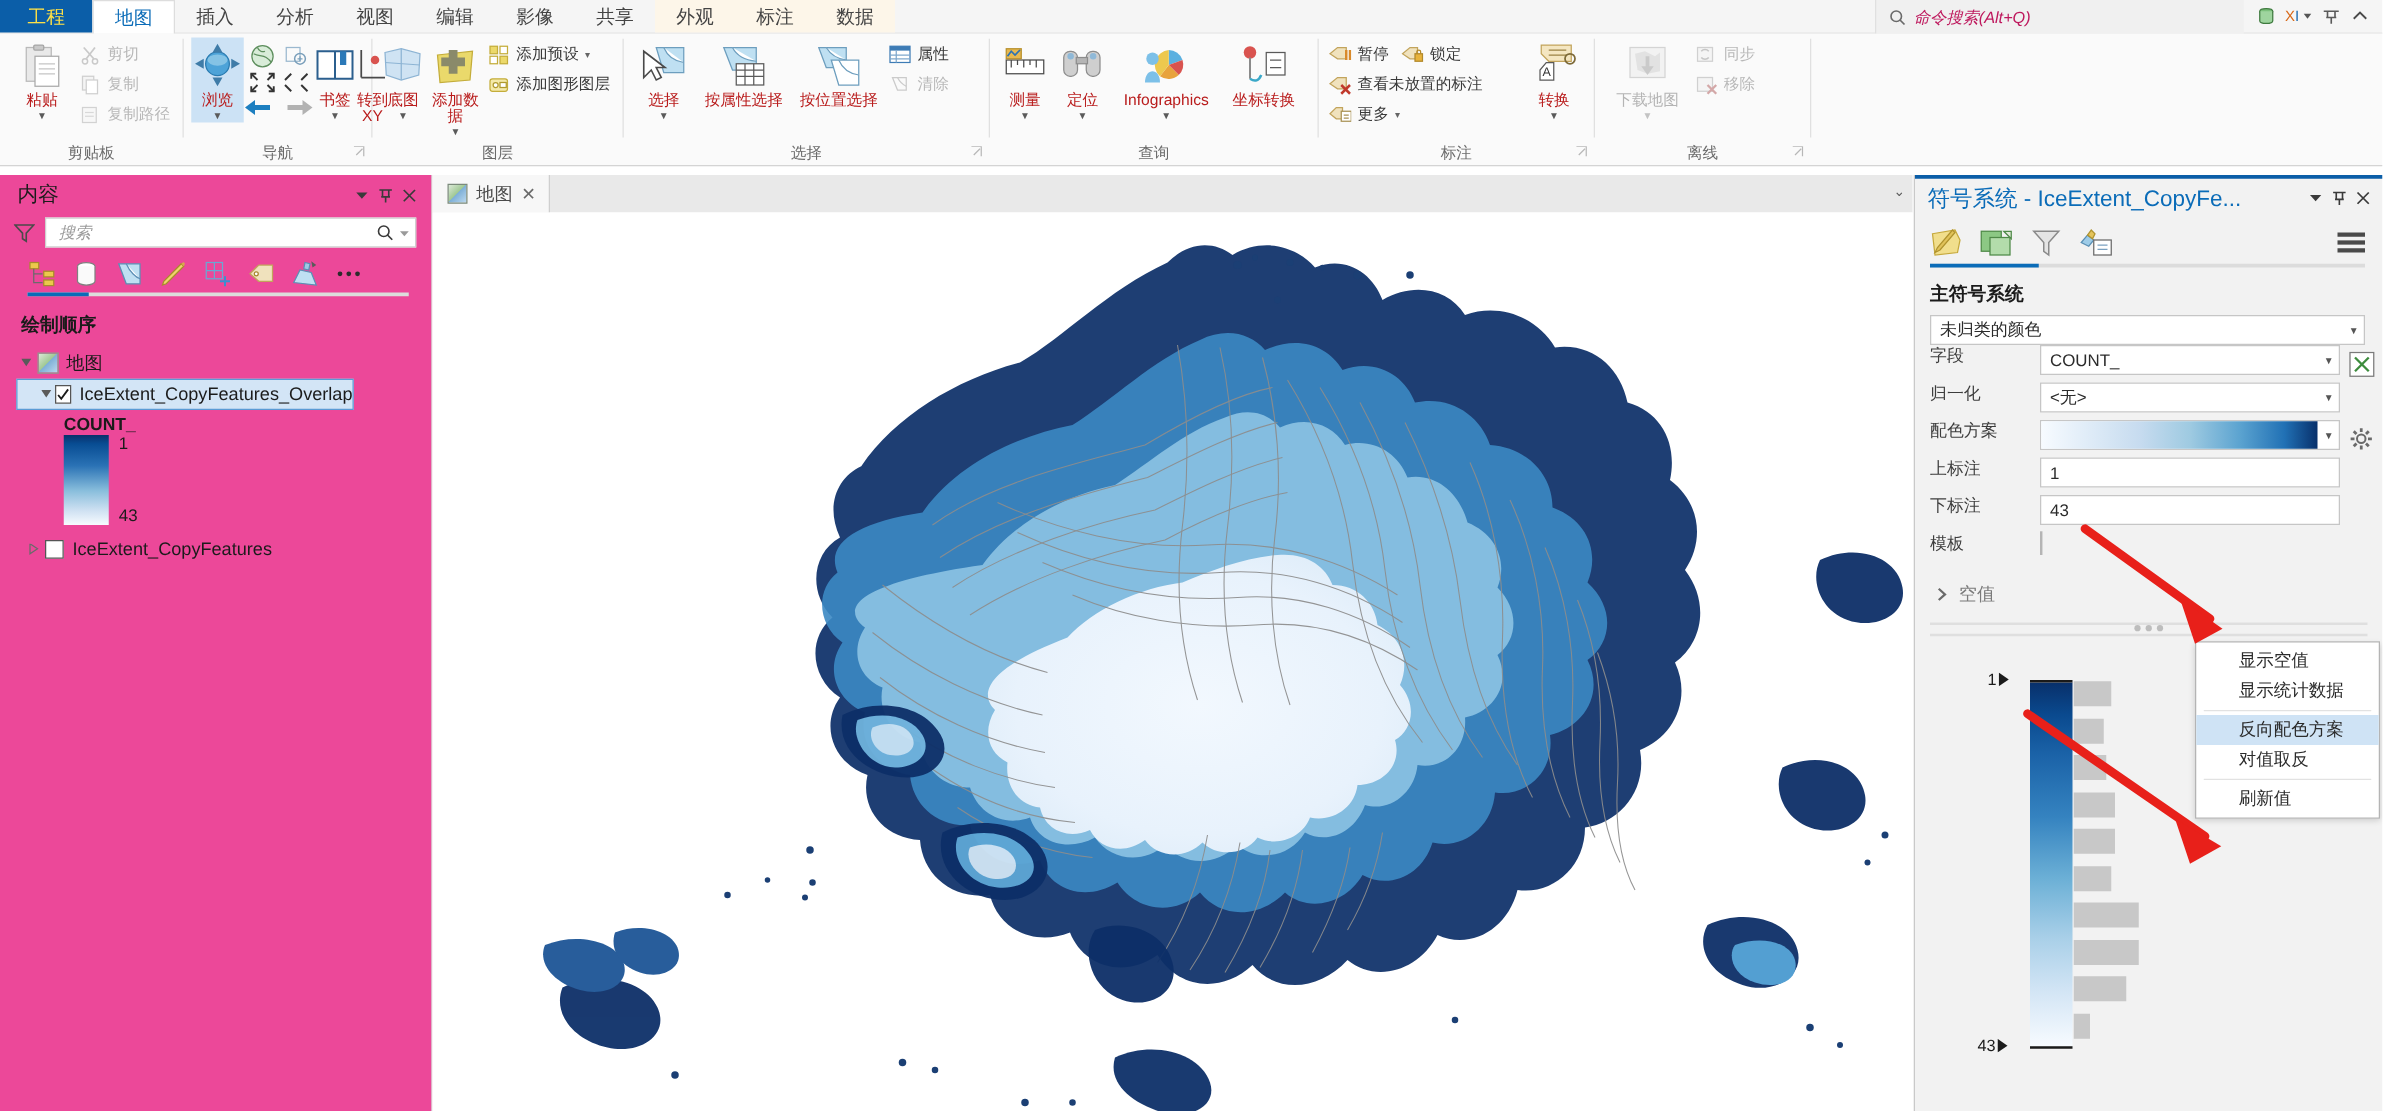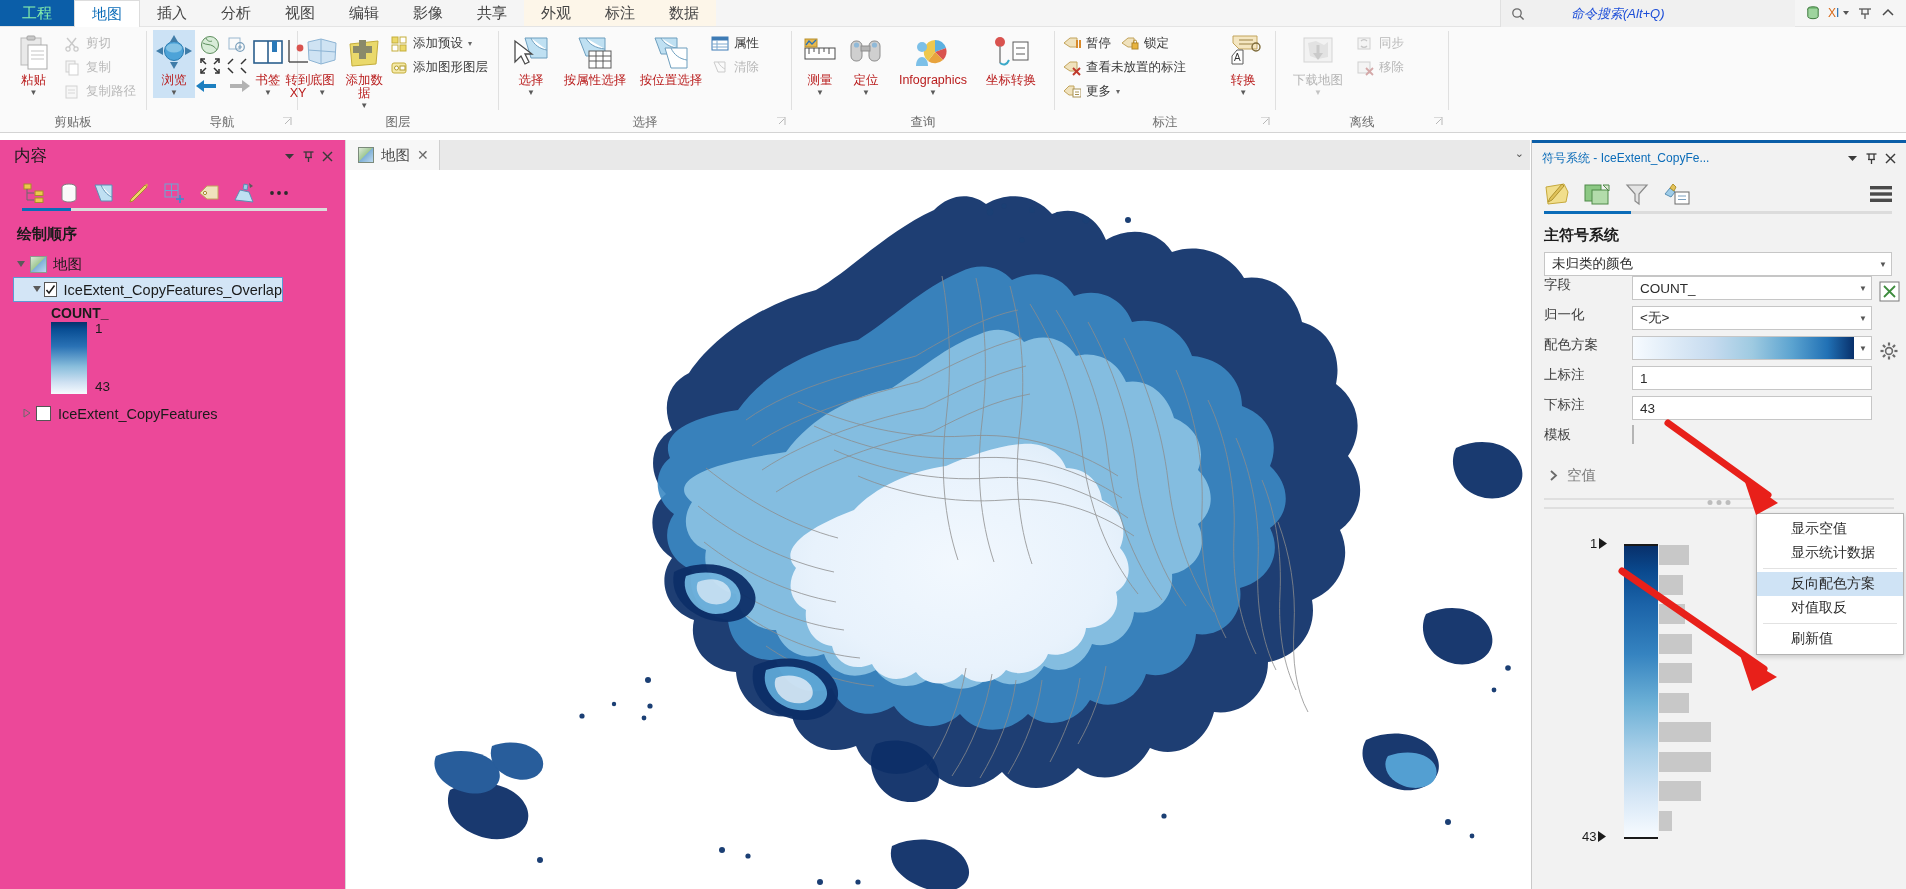--- a/index.html
+++ b/index.html
@@ -19,38 +19,38 @@
     background: #f5f5f5;
     border-bottom: 1px solid #e4e4e4;
     display: flex; align-items: stretch;
   }
   .tab {
     display: flex; align-items: center; justify-content: center;
     padding: 0 17px; font-size: 15px; color: #444; cursor: default;
     white-space: nowrap;
   }
   .tab.project {
-    background: #0b5ea8; color: #86efac; font-weight: normal;
+    background: #0b5ea8; color: #fde047; font-weight: normal;
     padding: 0 22px;
     align-items: center;
   }
   .tab.active {
     background: #ffffff; color: #0b6cb8;
     border-left: 1px solid #ddd; border-right: 1px solid #ddd;
     border-top: 1px solid #ddd;
     margin-bottom: -1px;
   }
   .tab.ctx { background: #fdf6e9; }
   .tabstrip .spacer { flex: 1; }
   .cmdsearch {
     display: flex; align-items: center; gap: 6px;
     background: #f0f0f0; border-left: 1px solid #e0e0e0;
     padding: 0 10px; min-width: 295px; height: 27px;
   }
-  .cmdsearch .ph { font-size: 13px; color: #1d4ed8; font-style: italic; margin-left: 40px; }
+  .cmdsearch .ph { font-size: 13px; color: #be185d; font-style: italic; }
   .qa { display: flex; align-items: center; gap: 7px; padding: 0 10px; }
 
   
   .ribbon {
     position: absolute; left: 0; top: 27px; width: 1906px; height: 106px;
     background: #fafafa; border-bottom: 1px solid #d4d4d4;
     display: flex; align-items: stretch;
   }
   .grp { position: relative; display: flex; flex-direction: column; height: 100%; }
   .grp > .row { flex: 1; display: flex; align-items: flex-start; padding: 3px 6px 0 6px; }
@@ -149,21 +149,21 @@
   .mtabs .collapse { position: absolute; right: 6px; top: 7px; font-size: 11px; color: #555; }
   .mapcanvas { position: absolute; left:0; top: 30px; width: 1184px; height: 719px; background: #ffffff; overflow: hidden; }
 
   
   .pane-sym {
     position: absolute; left: 1531px; top: 140px; width: 375px; height: 749px;
     background: #f2f2f2; border-left: 1px solid #c9c9c9;
   }
   .pane-sym .topline { height: 3px; background: #0b5ea8; }
   .sym-hd { height: 31px; display: flex; align-items: center; padding: 0 6px 0 10px; }
-  .sym-hd .ttl { font-size: 12px; color: #0b6cb8; flex: 1; white-space: nowrap; overflow: hidden; }
+  .sym-hd .ttl { font-size: 18px; color: #0b6cb8; flex: 1; white-space: nowrap; overflow: hidden; }
   .sym-hd .btn { width: 19px; height: 19px; display:flex;align-items:center;justify-content:center; cursor:default; }
   .sym-tabs { display: flex; align-items: center; padding: 7px 10px 0 12px; gap: 14px; }
   .sym-tabs .st { width: 26px; height: 26px; display:flex;align-items:center;justify-content:center; cursor:default; }
   .sym-tabs .gap { flex: 1; }
   .sym-scroll { margin: 4px 14px 0 12px; height: 3px; background: #dcdcdc; position: relative; }
   .sym-scroll > i { position: absolute; left:0; top:0; height:3px; width:25%; background:#0b6cb8; }
   .sym-sec { font-size: 15px; font-weight: bold; color: #1b1b1b; padding: 12px 0 7px 12px; }
   .selwide {
     margin: 0 14px 0 12px; height: 24px; background: #fff; border: 1px solid #c6c6c6;
     display: flex; align-items: center; padding: 0 4px 0 7px; font-size: 13.5px; color: #2b2b2b;
@@ -765,20 +765,37 @@
             <line x1="3" y1="7.5" x2="10" y2="7.5" stroke="#3a3a3a" stroke-width="1.3"></line>
             <line x1="6.5" y1="7.5" x2="6.5" y2="12" stroke="#3a3a3a" stroke-width="1.3"></line>
           </svg>
         </span>
       <span class="btn">
           <svg width="13" height="13" viewBox="0 0 13 13">
             <line x1="2" y1="2" x2="11" y2="11" stroke="#3a3a3a" stroke-width="1.4"></line>
             <line x1="11" y1="2" x2="2" y2="11" stroke="#3a3a3a" stroke-width="1.4"></line>
           </svg>
         </span>
+    </div>
+    <div class="searchrow">
+      <span class="funnel">
+          <svg width="17" height="17" viewBox="0 0 17 17">
+            <polygon points="1,2 16,2 10,8.5 10,15 7,13 7,8.5" fill="none" stroke="#4a4a4a" stroke-width="1.3"></polygon>
+          </svg>
+        </span>
+      <div class="searchbox">
+        <span class="ph">搜索</span>
+        <svg width="14" height="14" viewBox="0 0 14 14">
+            <circle cx="6" cy="6" r="4.2" fill="none" stroke="#3a3a3a" stroke-width="1.3"></circle>
+            <line x1="9" y1="9" x2="12.8" y2="12.8" stroke="#3a3a3a" stroke-width="1.4"></line>
+          </svg>
+        <svg width="9" height="9" viewBox="0 0 9 9" style="margin-left:4px">
+            <polygon points="1,3 8,3 4.5,7" fill="#9a9a9a"></polygon>
+          </svg>
+      </div>
     </div>
     <div class="tool-ico-row">
       <span class="ti">
           <svg width="22" height="22" viewBox="0 0 22 22">
             <rect x="1" y="2" width="7" height="5" fill="#ecc94b" stroke="#a98c2a"></rect>
             <rect x="12" y="9" width="8" height="4.5" fill="#ecc94b" stroke="#a98c2a"></rect>
             <rect x="12" y="16" width="8" height="4.5" fill="#ecc94b" stroke="#a98c2a"></rect>
             <polyline points="4,7 4,18 11,18" fill="none" stroke="#6b6b6b"></polyline>
             <polyline points="4,11 11,11" fill="none" stroke="#6b6b6b"></polyline>
           </svg>

